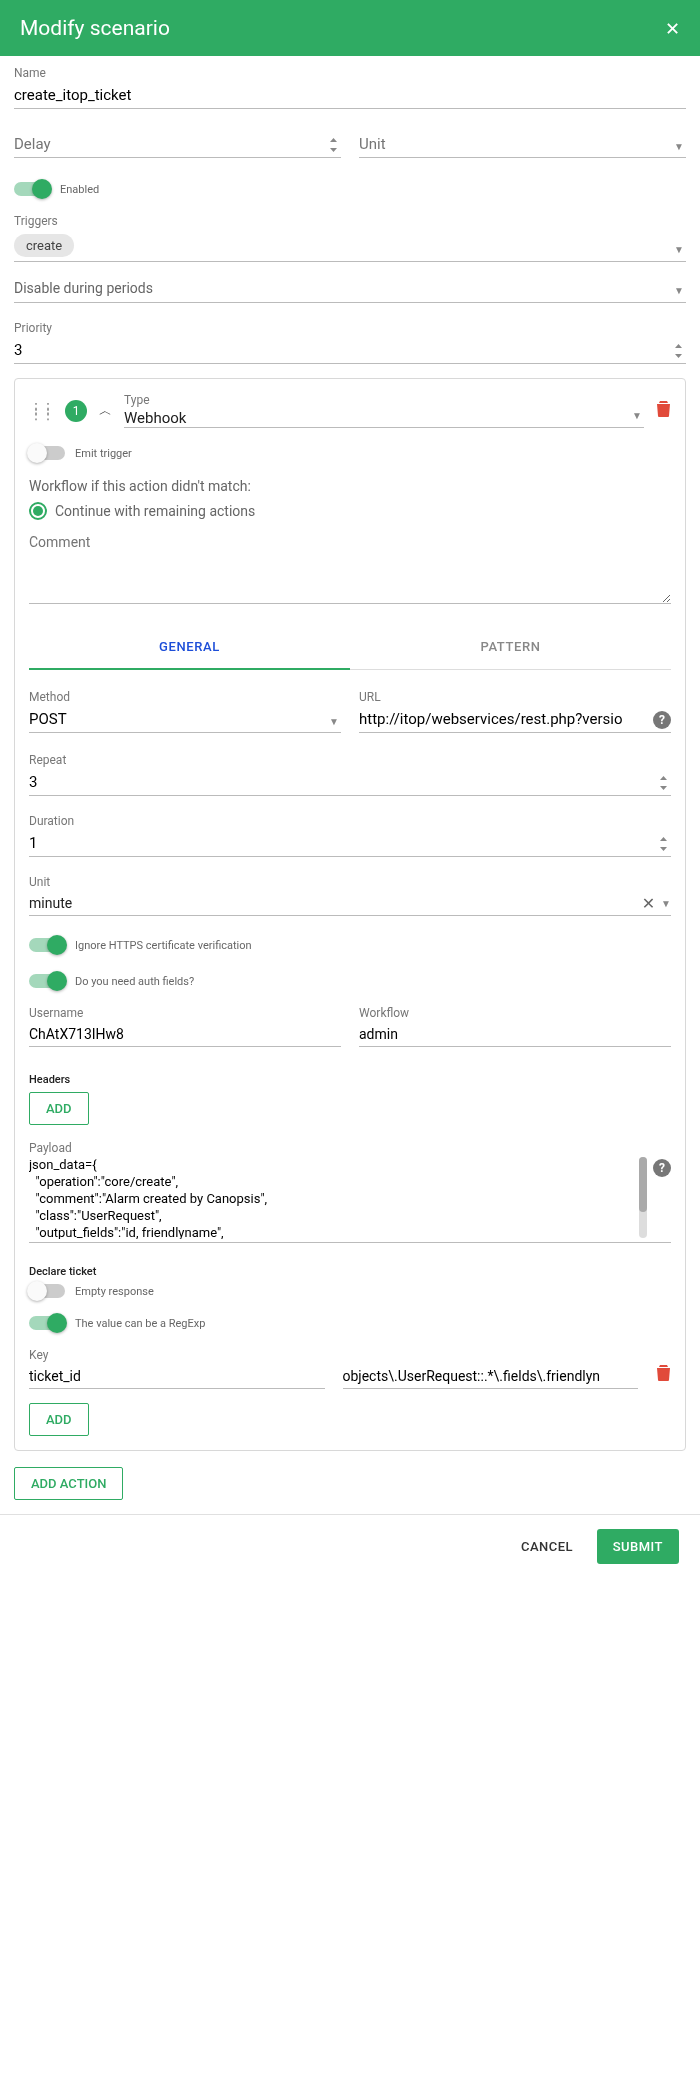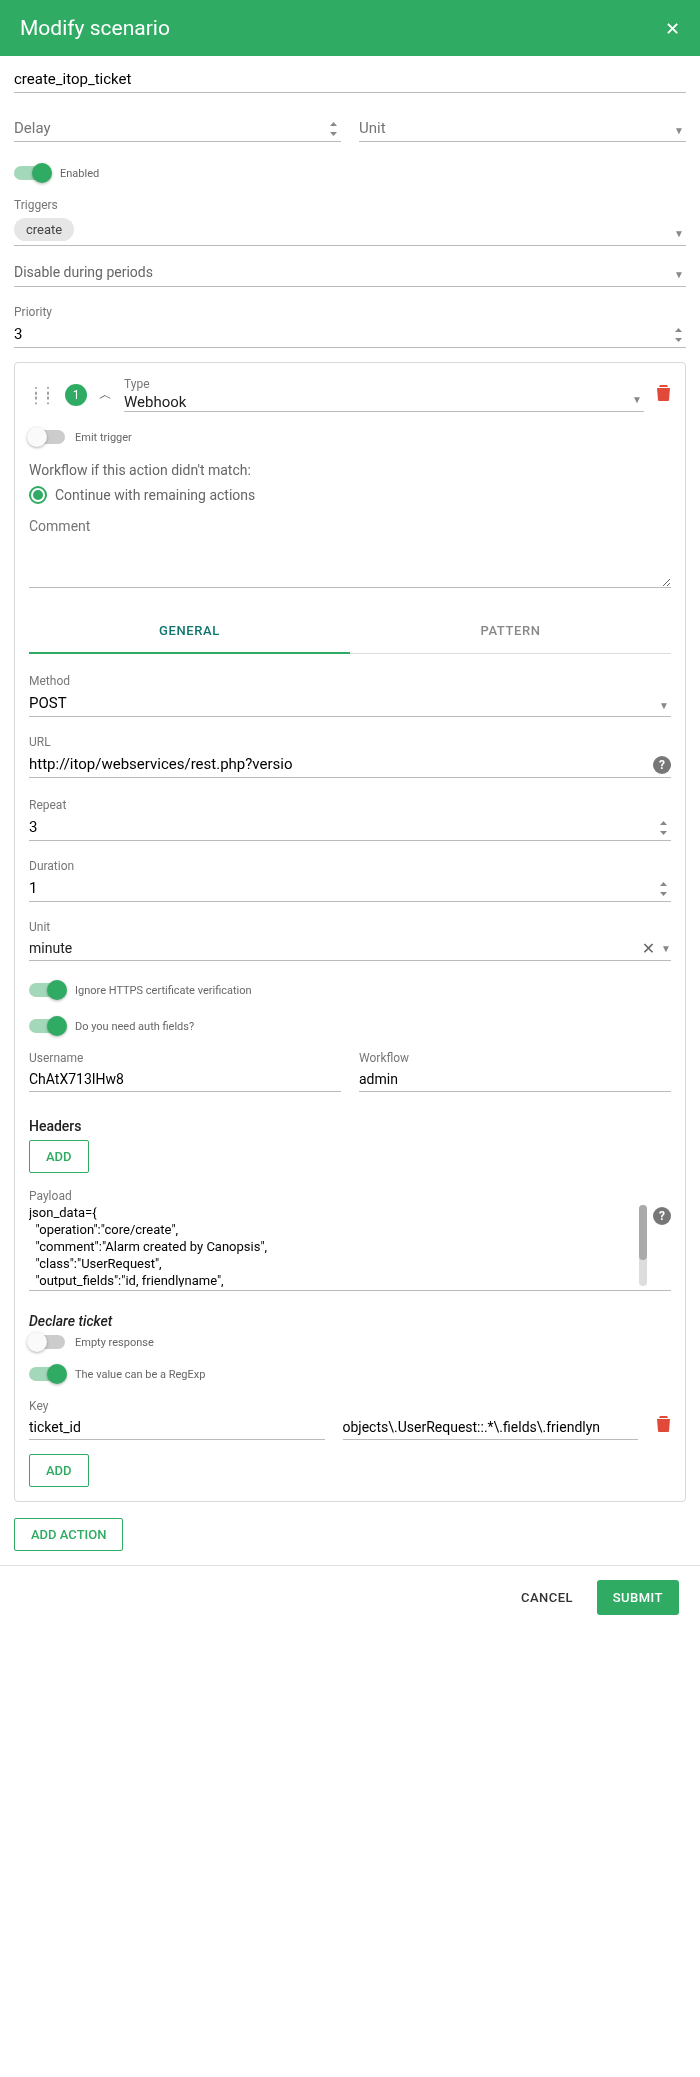--- a/index.html
+++ b/index.html
@@ -33,24 +33,24 @@
 .type-block { flex: 1; border-bottom: 1px solid #bbb; padding-bottom:0px; position:relative;}
 .trash { color: #e14a3a; cursor: pointer; font-size: 16px; }
 .radio-row { display: flex; align-items: center; gap: 8px; margin: 6px 0; cursor: pointer; }
 .radio-circle { width: 18px; height: 18px; border-radius: 50%; border: 2px solid #888; display: flex; align-items: center; justify-content: center; }
 .radio-circle.checked { border-color: #2fab63; }
 .radio-circle.checked::after { content: ""; width: 10px; height: 10px; background: #2fab63; border-radius: 50%; }
 .section-text { color: #666; margin: 8px 0; font-size: 14px; }
 .textarea { width: 100%; border: none; border-bottom: 1px solid #bbb; resize: both; min-height: 70px; font-size: 14px; outline: none; }
 .tabs { display: flex; border-bottom: 1px solid #ddd; margin-top: 18px; }
 .tab { flex: 1; text-align: center; padding: 14px 0; font-size: 13px; font-weight: 500; letter-spacing: 0.6px; color: #888; cursor: pointer; }
-.tab.active { color: #0f766e; border-bottom: 2px solid #2fab63; margin-bottom:-1px; }
+.tab.active { color: #1d4ed8; border-bottom: 2px solid #2fab63; margin-bottom:-1px; }
 .inner { padding: 20px 0 0 0; }
 .helpcircle { width: 18px; height: 18px; border-radius: 50%; background: #777; color: #fff; display:inline-flex; align-items:center; justify-content:center; font-size:12px; font-weight:bold; position:absolute; right:0; bottom:4px; cursor:pointer;}
-.subhead { font-weight: 500; font-size: 14px; margin: 14px 0 6px 0; }
+.subhead { font-weight: 500; font-size: 11px; margin: 14px 0 6px 0; }
 .btn-outline { border: 1px solid #2fab63; color: #2fab63; background:#fff; padding: 8px 16px; font-size: 13px; font-weight:500; cursor: pointer; border-radius:2px; }
 .payload-box { border-bottom:1px solid #bbb; position:relative; }
 .payload-ta { width: calc(100% - 24px); border:none; resize:none; font-family: inherit; font-size:13px; outline:none; height:82px; line-height:1.3; }
 .payload-scroll { position:absolute; right:24px; top:0; bottom:4px; width:8px; background:#ddd; border-radius:4px; }
 .payload-scroll .bar { position:absolute; top:0; width:8px; height:55px; background:#aaa; border-radius:4px;}
 .clear-x { color:#666; cursor:pointer; margin-right:6px; font-size:16px; }
 .footer-bar{ border-top:1px solid #e0e0e0; padding:14px 21px; text-align:right;}
 .btn-text{ background:none; border:none; font-size:13px; font-weight:500; letter-spacing:0.5px; padding:8px 12px; cursor:pointer; color:#333;}
 .btn-primary{ background:#2fab63; color:#fff; border:none; font-size:13px; font-weight:500; letter-spacing:0.5px; padding:10px 16px; cursor:pointer; border-radius:3px; margin-left:8px;}
 .del-col{ display:flex; align-items:flex-end; padding-bottom:4px;}
@@ -59,20 +59,21 @@
 <body>
 
 <div class="header">
   <h1>Modify scenario</h1>
   <span class="close-x">✕</span>
 </div>
 
 <div class="content">
 
   <div class="field">
+    <span class="label">Name</span>
     <input class="input-line" value="create_itop_ticket" style="">
   </div>
 
   <div class="row" style="margin-bottom:24px;">
     <div class="col">
       <input class="input-line" style="color: rgb(136, 136, 136);" placeholder="Delay">
       <span class="num-spin">
         <svg width="11" height="14" viewBox="0 0 11 14">
             <path d="M5.5 0 L9 4 L2 4 Z M5.5 14 L9 10 L2 10 Z" fill="#888"></path>
           </svg>
@@ -153,21 +154,21 @@
       <textarea class="textarea" placeholder="Comment" style=""></textarea>
     </div>
 
     <div class="tabs">
       <div class="tab active">GENERAL</div>
       <div class="tab">PATTERN</div>
     </div>
 
     <div class="inner">
 
-      <div class="row" style="margin-bottom:20px;flex-direction:column;">
+      <div class="row" style="margin-bottom:20px;">
         <div class="col">
           <span class="label">Method</span>
           <div style="position:relative;">
             <input class="input-line" value="POST" style="">
             <span class="chev-down">▼</span>
           </div>
         </div>
         <div class="col" style="position:relative;">
           <span class="label">URL</span>
           <input class="input-line" style="padding-right: 22px;" value="http://itop/webservices/rest.php?versio">
@@ -241,21 +242,21 @@
   "class":"UserRequest",
   "output_fields":"id, friendlyname",
   "fields":</textarea>
           <div class="payload-scroll">
               <div class="bar"></div>
             </div>
           <span class="helpcircle" style="bottom:auto; top:2px;">?</span>
         </div>
       </div>
 
-      <div class="subhead" style="margin-top:22px;font-style:italic;">Declare ticket</div>
+      <div class="subhead" style="margin-top:22px;">Declare ticket</div>
 
       <div class="switch-row">
         <div class="switch off">
             <div class="thumb"></div>
           </div>
         <span class="switch-label">Empty response</span>
       </div>
 
       <div class="switch-row" style="margin-top:18px;">
         <div class="switch on">

